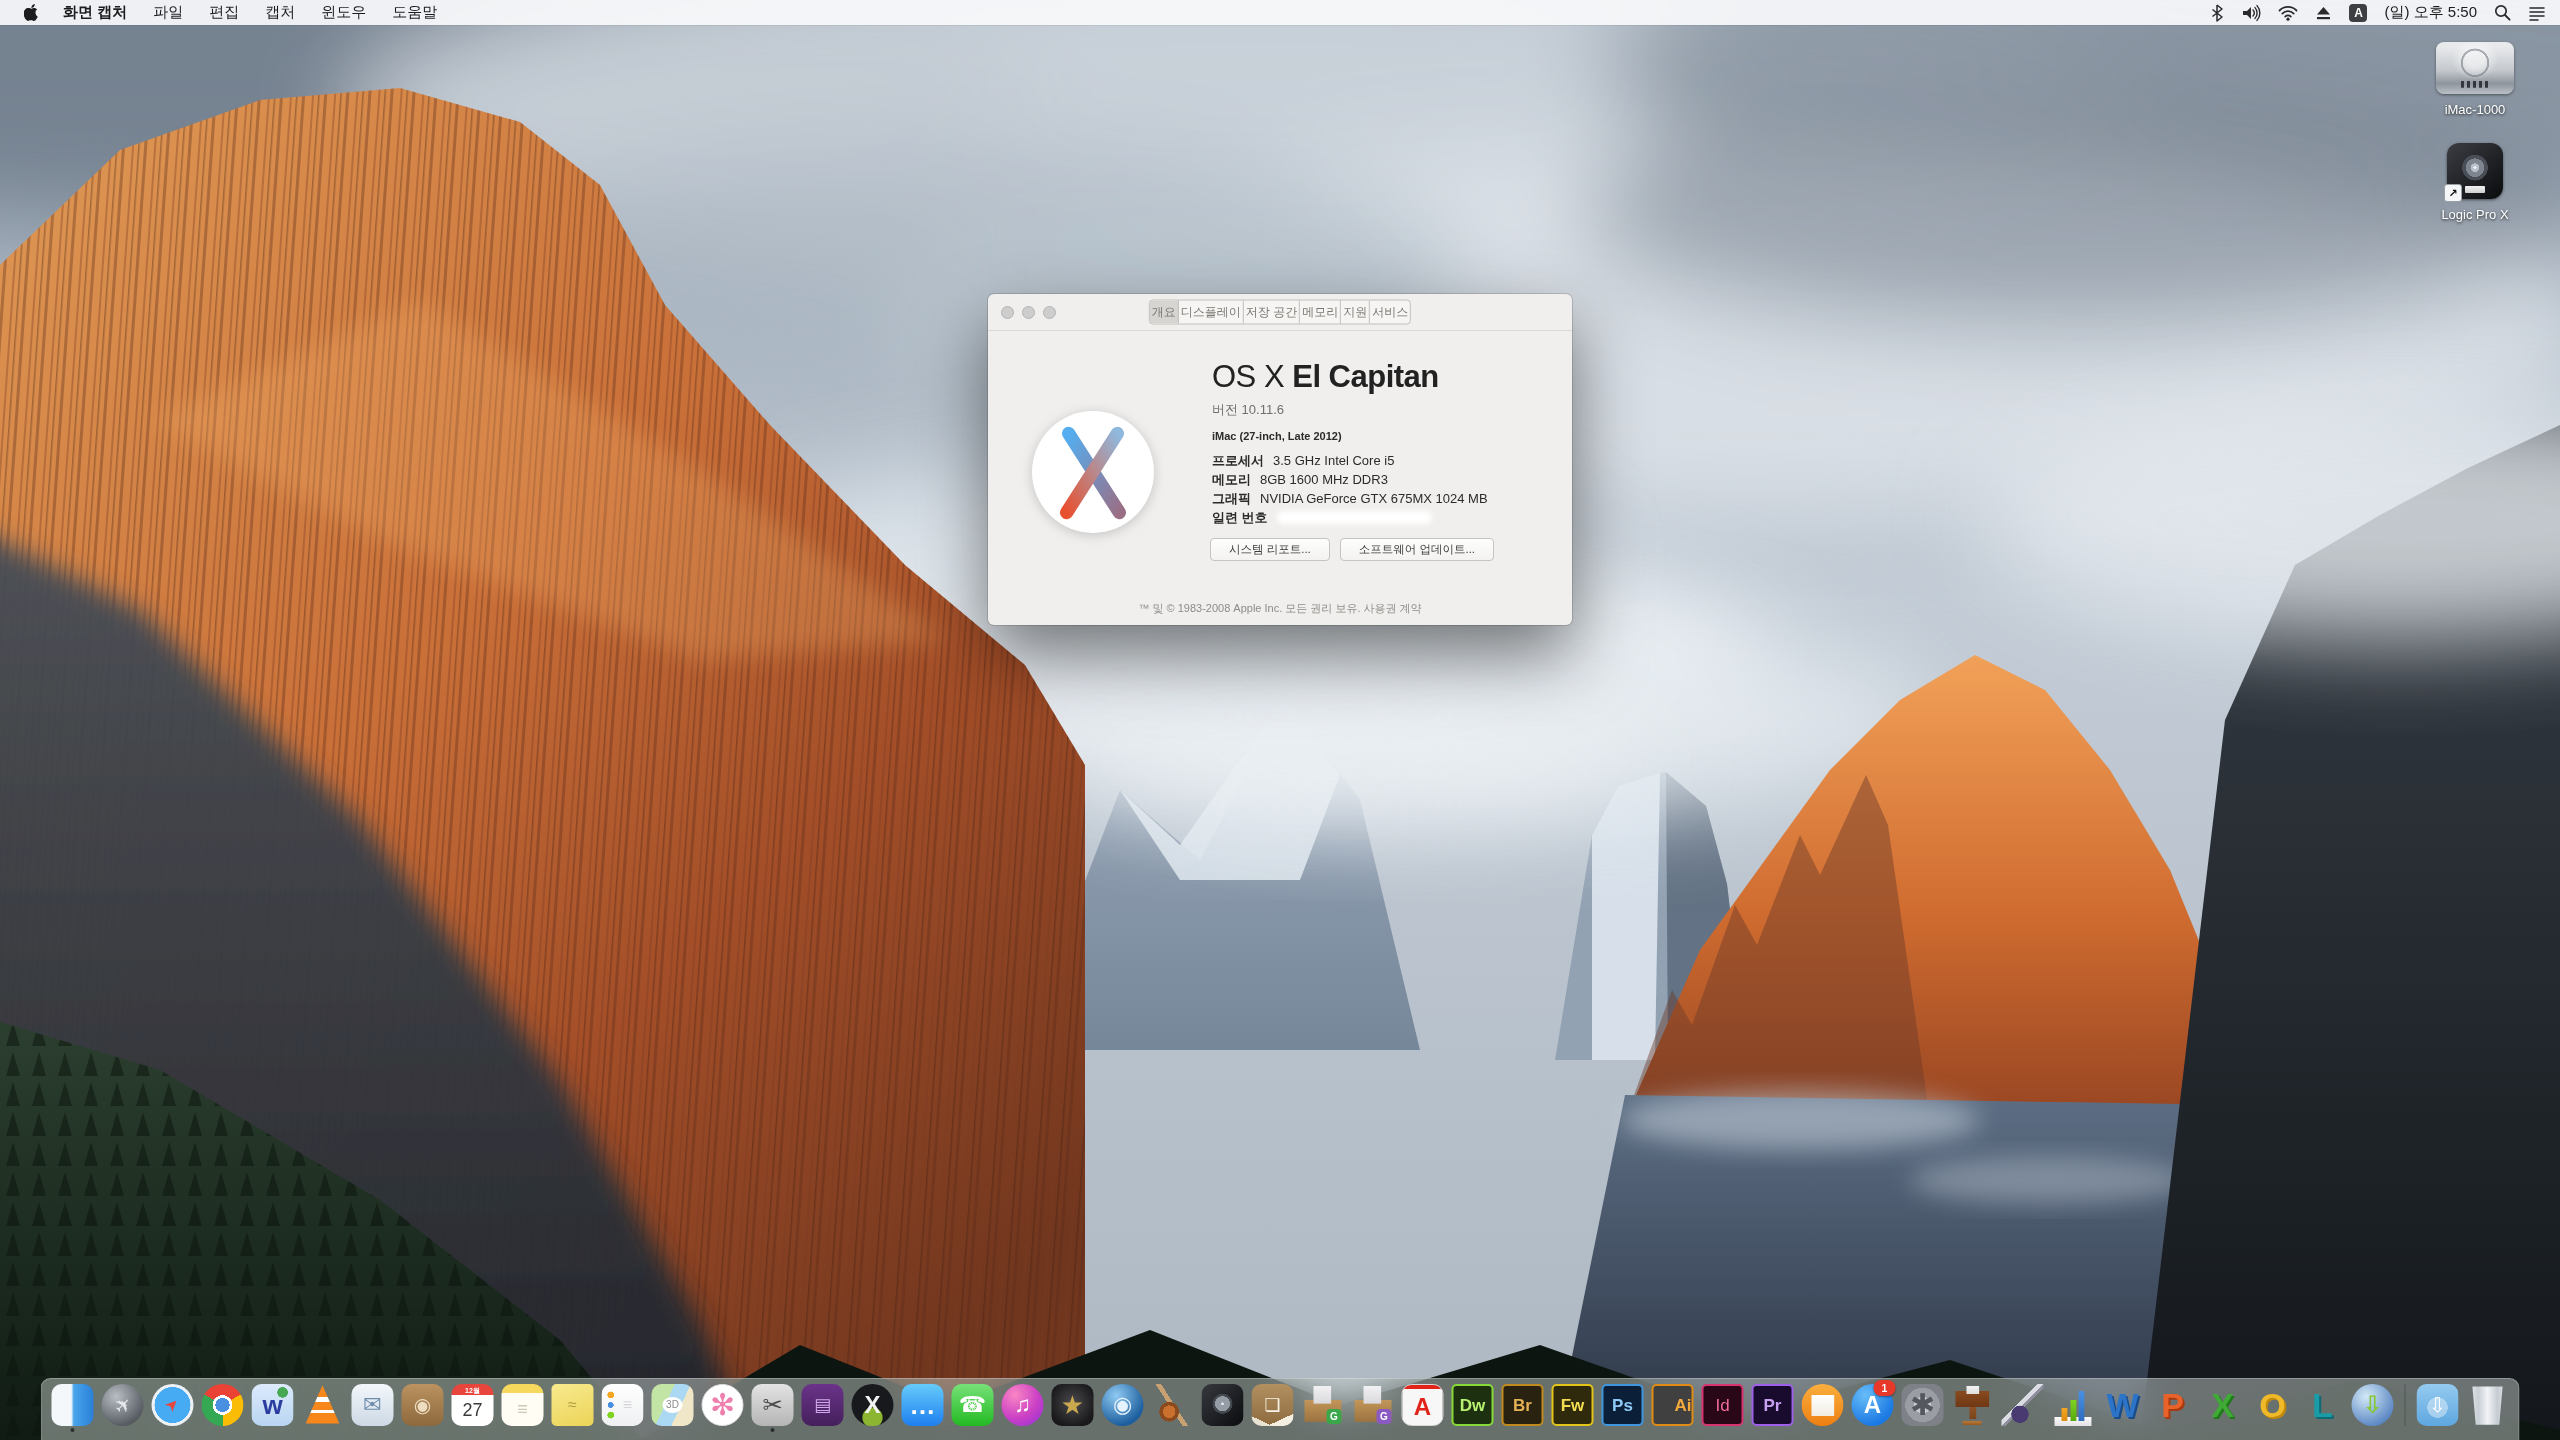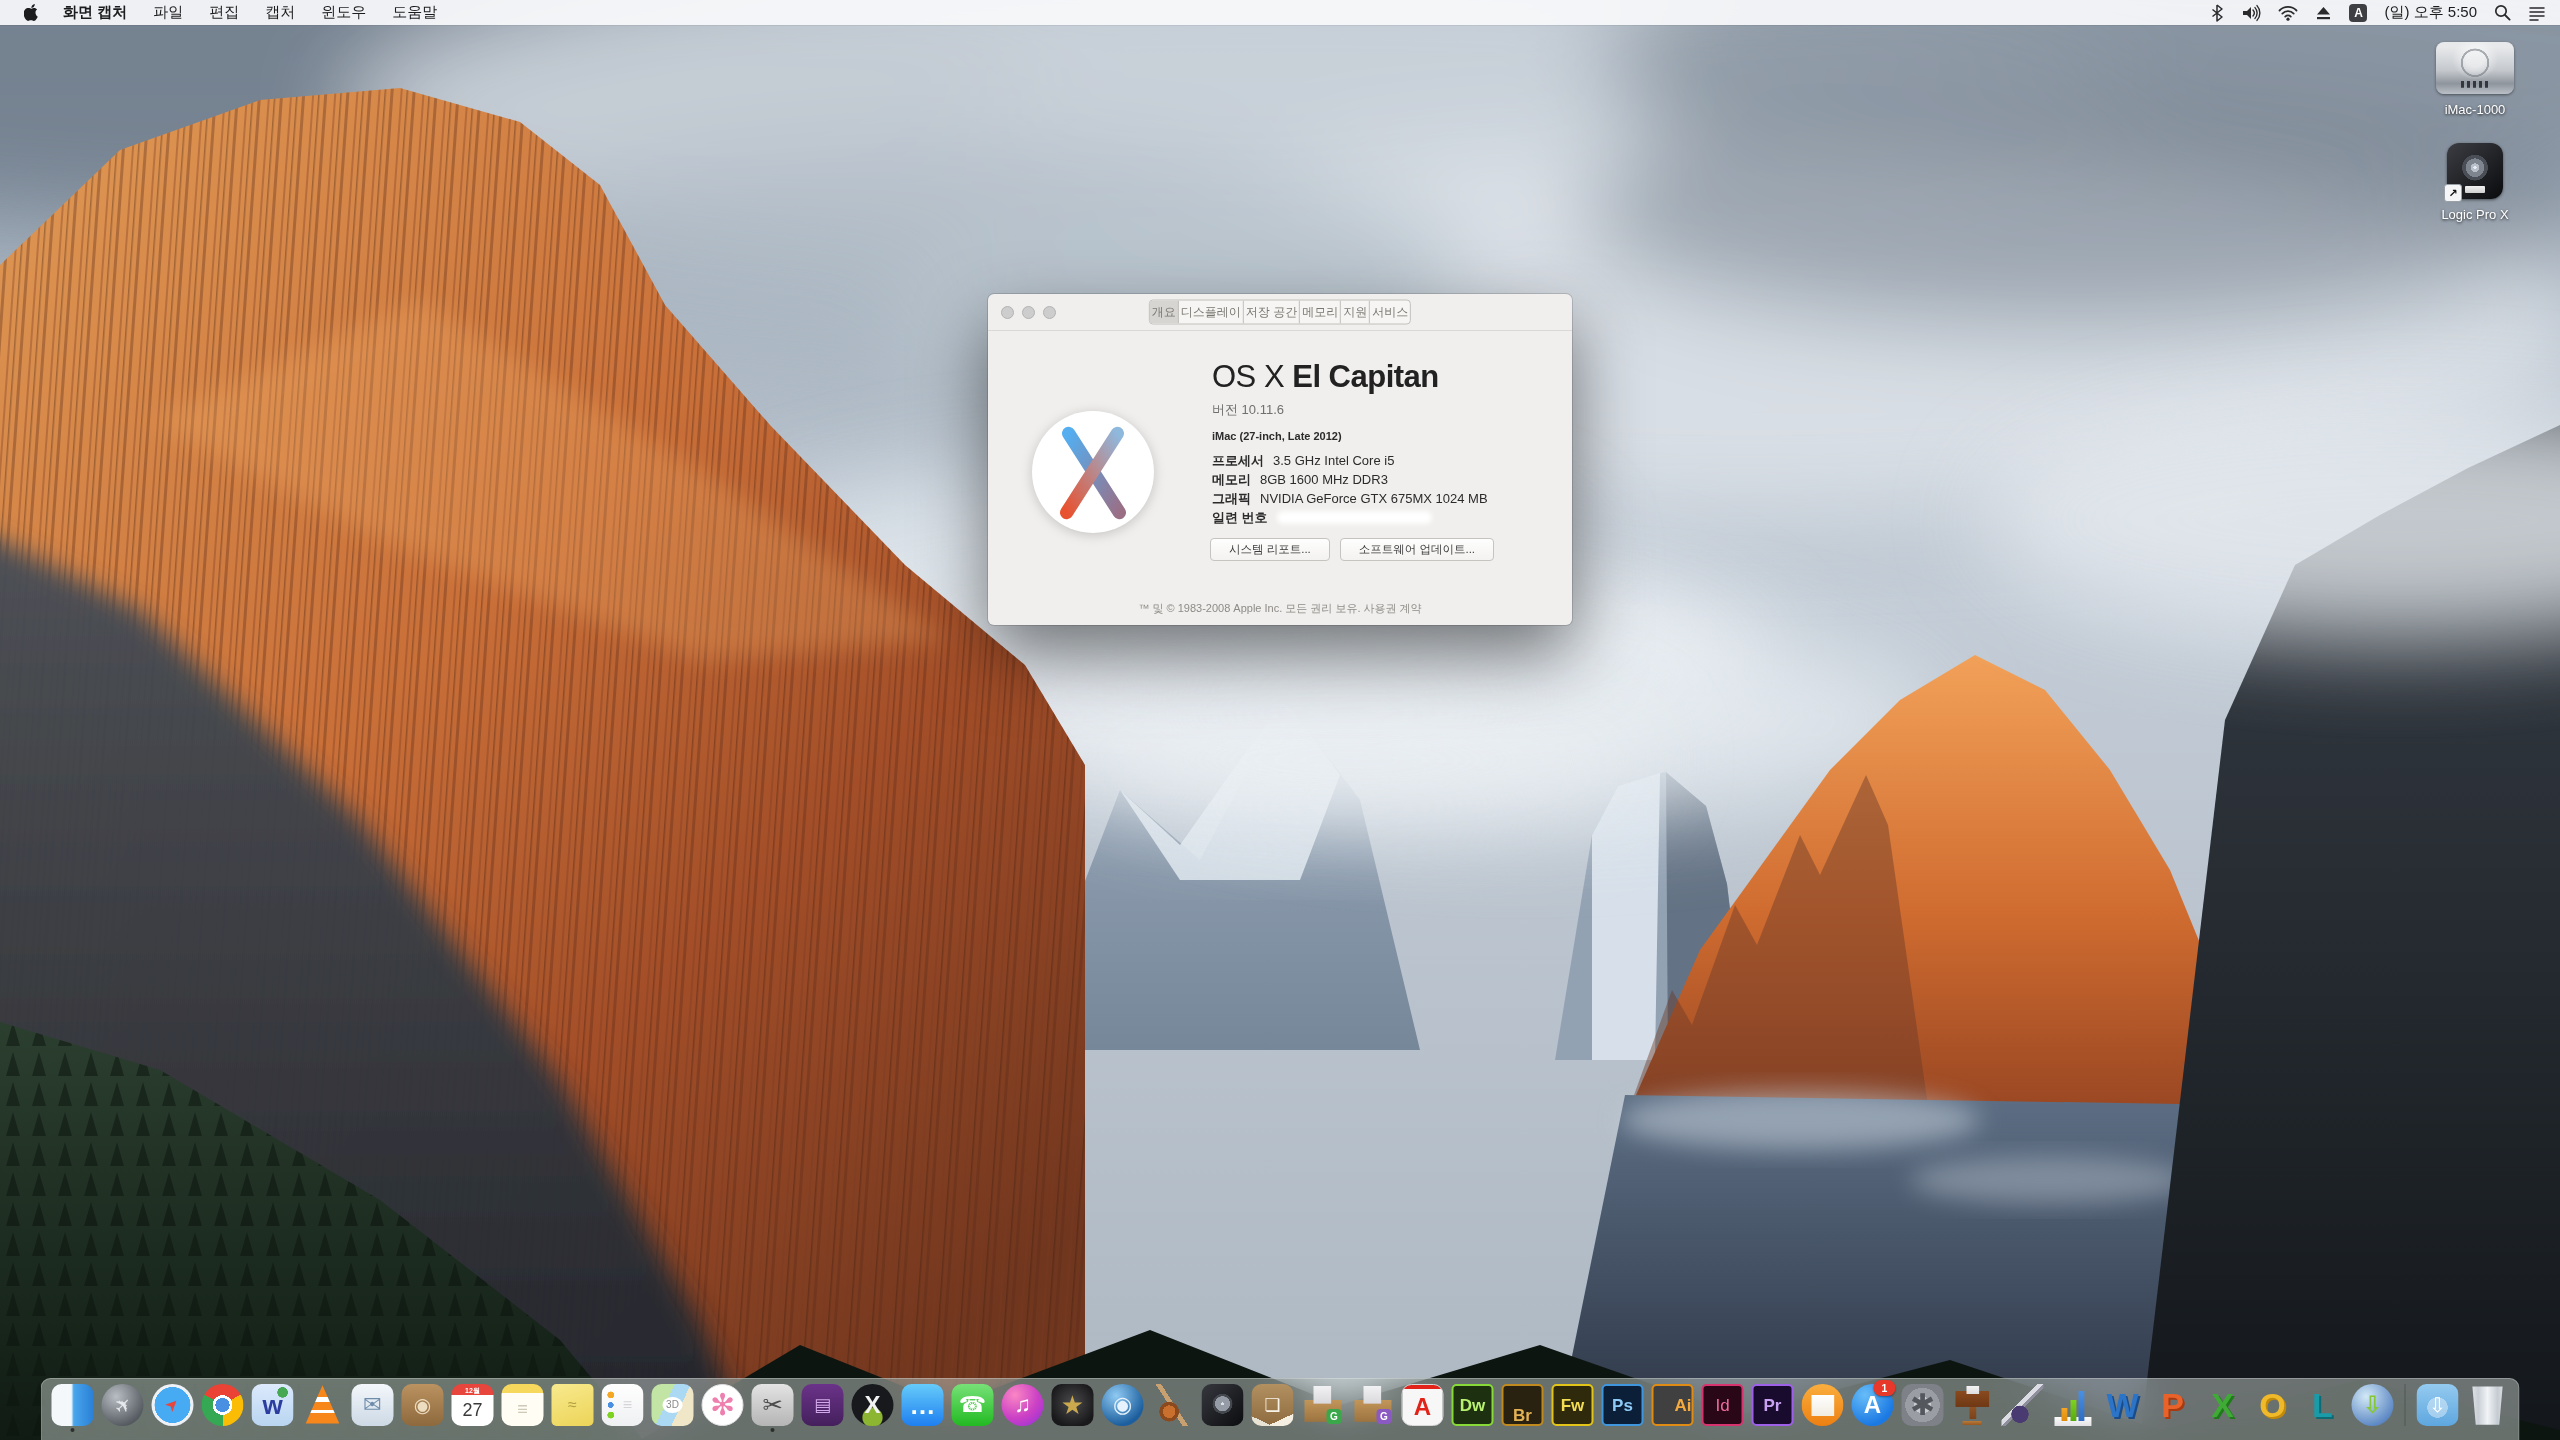--- a/index.html
+++ b/index.html
@@ -458,21 +458,21 @@
         <div class="tile rounded" style="background: linear-gradient(rgb(226, 35, 26) 0px, rgb(226, 35, 26) 9%, rgb(247, 247, 247) 9%); border: 1px solid rgb(216, 216, 216); box-sizing: border-box;">
           <span class="glyph" style="color: rgb(226, 35, 26); font-size: 24px; font-weight: 700; margin-top: 4px;">A</span>
         </div>
       </div>
       <div class="dock-item" title="Dreamweaver">
         <div class="tile square" style="background: rgb(29, 49, 16); border: 2px solid rgb(135, 218, 56); box-sizing: border-box;">
           <span class="glyph" style="color: rgb(183, 239, 112); font-size: 17px; font-weight: 700;">Dw</span>
         </div>
       </div>
       <div class="dock-item" title="Bridge">
-        <div class="tile square" style="background: rgb(42, 34, 17); border: 2px solid rgb(192, 138, 31); box-sizing: border-box; align-items: flex-end;">
+        <div class="tile square" style="background: rgb(42, 34, 17); border: 2px solid rgb(192, 138, 31); box-sizing: border-box;">
           <span class="glyph" style="color: rgb(227, 178, 85); font-size: 17px; font-weight: 700;">Br</span>
         </div>
       </div>
       <div class="dock-item" title="Fireworks">
         <div class="tile square" style="background: rgb(48, 42, 12); border: 2px solid rgb(227, 196, 25); box-sizing: border-box;">
           <span class="glyph" style="color: rgb(242, 220, 81); font-size: 17px; font-weight: 700;">Fw</span>
         </div>
       </div>
       <div class="dock-item" title="Photoshop">
         <div class="tile square" style="background: rgb(12, 31, 56); border: 2px solid rgb(64, 150, 221); box-sizing: border-box;">

